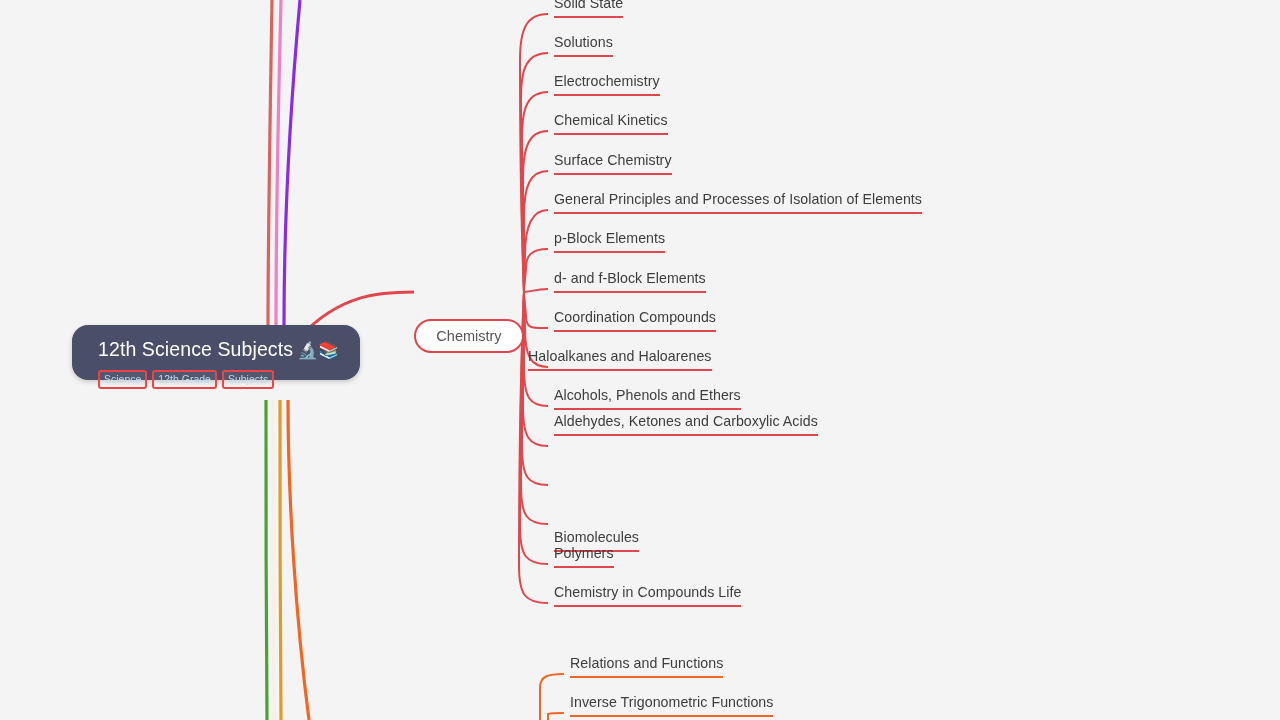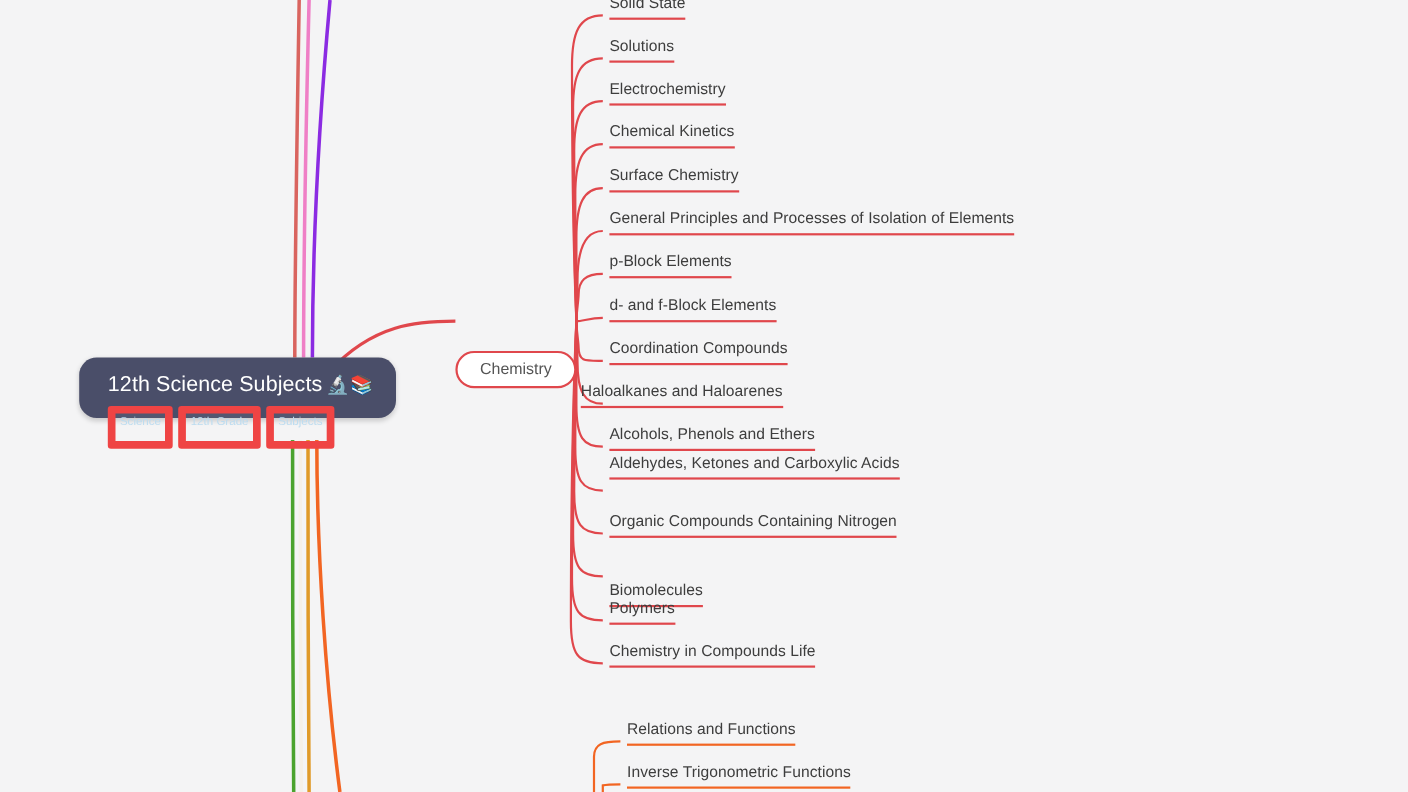--- a/index.html
+++ b/index.html
@@ -56,23 +56,23 @@
     margin-left: 4px;
   }
   #root-tags {
     margin-top: 7px;
     display: flex;
     gap: 5px;
   }
   .tag {
     font-size: 10.5px;
     color: #bcdcf0;
-    border: 7px solid #ef4444;
+    border: 2px solid #ef4444;
     border-radius: 3px;
-    padding: 1px 4px 12px 4px;
+    padding: 1px 4px 2px 4px;
     line-height: 12px;
     white-space: nowrap;
     background: rgba(255,255,255,0.05);
   }
 
   
   .branch-node {
     position: absolute;
     background: #ffffff;
     border: 2.5px solid #e0474c;
@@ -179,21 +179,20 @@
   <div class="leaf red" style="left:554px; top:72px;"><span class="txt">Electrochemistry</span><span class="rule"></span></div>
   <div class="leaf red" style="left:554px; top:111px;"><span class="txt">Chemical Kinetics</span><span class="rule"></span></div>
   <div class="leaf red" style="left:554px; top:151px;"><span class="txt">Surface Chemistry</span><span class="rule"></span></div>
   <div class="leaf red" style="left:554px; top:190px;"><span class="txt">General Principles and Processes of Isolation of Elements</span><span class="rule"></span></div>
   <div class="leaf red" style="left:554px; top:229px;"><span class="txt">p-Block Elements</span><span class="rule"></span></div>
   <div class="leaf red" style="left:554px; top:269px;"><span class="txt">d- and f-Block Elements</span><span class="rule"></span></div>
   <div class="leaf red" style="left:554px; top:308px;"><span class="txt">Coordination Compounds</span><span class="rule"></span></div>
   <div class="leaf red" style="left:528px; top:347px;"><span class="txt">Haloalkanes and Haloarenes</span><span class="rule"></span></div>
   <div class="leaf red" style="left:554px; top:386px;"><span class="txt">Alcohols, Phenols and Ethers</span><span class="rule"></span></div>
   <div class="leaf red" style="left:554px; top:412px;"><span class="txt">Aldehydes, Ketones and Carboxylic Acids</span><span class="rule"></span></div>
-  <div class="leaf red" style="left:554px; top:465px;"><span class="txt">Organic Compounds Containing Nitrogen</span><span class="rule"></span></div>
   <div class="leaf red" style="left:554px; top:504px;margin-top:24px;"><span class="txt">Biomolecules</span><span class="rule"></span></div>
   <div class="leaf red" style="left:554px; top:544px;"><span class="txt">Polymers</span><span class="rule"></span></div>
   <div class="leaf red" style="left:554px; top:583px;"><span class="txt">Chemistry in Compounds Life</span><span class="rule"></span></div>
 
   <div class="leaf orng" style="left:570px; top:654px;text-align:right;"><span class="txt">Relations and Functions</span><span class="rule"></span></div>
   <div class="leaf orng" style="left:570px; top:693px;"><span class="txt">Inverse Trigonometric Functions</span><span class="rule"></span></div>
 
 </div>
 
 </body></html>

